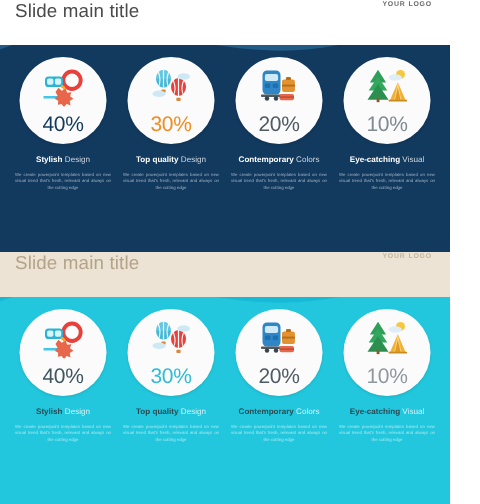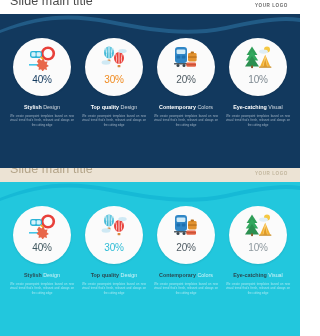--- a/index.html
+++ b/index.html
@@ -15,24 +15,24 @@
     position:relative;
     width:300px;
     height:168px;
     overflow:hidden;
   }
 
   
   .hdr {
     position:absolute;
     left:0; top:0;
-    width:300px; height:14px;
+    width:300px; height:30px;
     z-index:3;
     display:flex;
-    align-items:flex-end;
+    align-items:flex-start;
     justify-content:space-between;
     padding:0 10px 6px 10px;
   }
   .slide-title {
     font-size:12.5px;
     letter-spacing:.1px;
     white-space:nowrap;
   }
   .logo-text {
     font-size:4.6px;
@@ -68,21 +68,21 @@
     border-radius:50%;
     background:#fbfbfb;
     display:flex;
     flex-direction:column;
     align-items:center;
     justify-content:flex-start;
     padding-top:6px;
     box-shadow:0 1px 2px rgba(0,0,0,.10);
   }
   .icon-wrap { height:28px; display:flex; align-items:center; justify-content:center; }
-  .pct { font-size:10px; font-weight:400; line-height:1; margin-top:3px; letter-spacing:-.2px; }
+  .pct { font-size:14px; font-weight:400; line-height:1; margin-top:3px; letter-spacing:-.2px; }
 
   .heading { margin-top:8px; font-size:5.4px; white-space:nowrap; text-align:center; }
   .heading .b { font-weight:700; }
   .heading .l { font-weight:400; opacity:.78; }
 
   .para {
     margin-top:3.5px;
     font-size:2.9px;
     line-height:1.72;
     text-align:justify;

